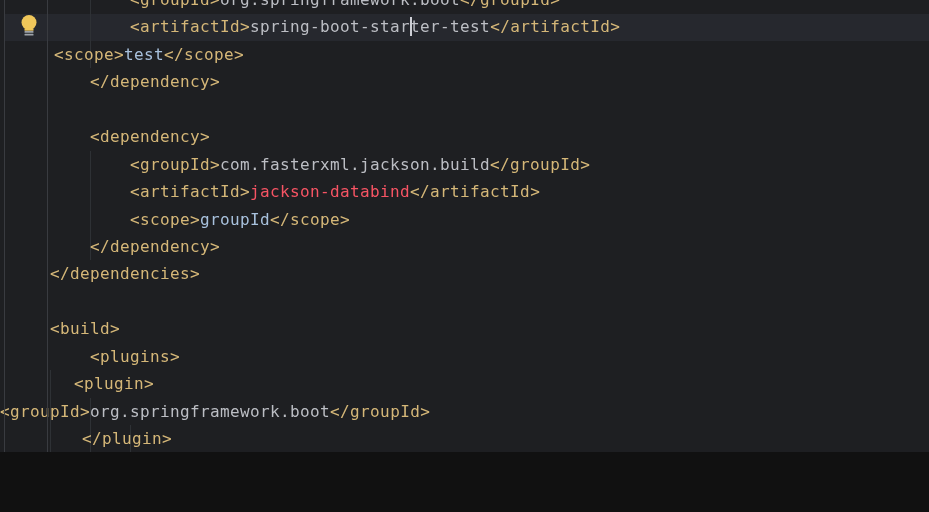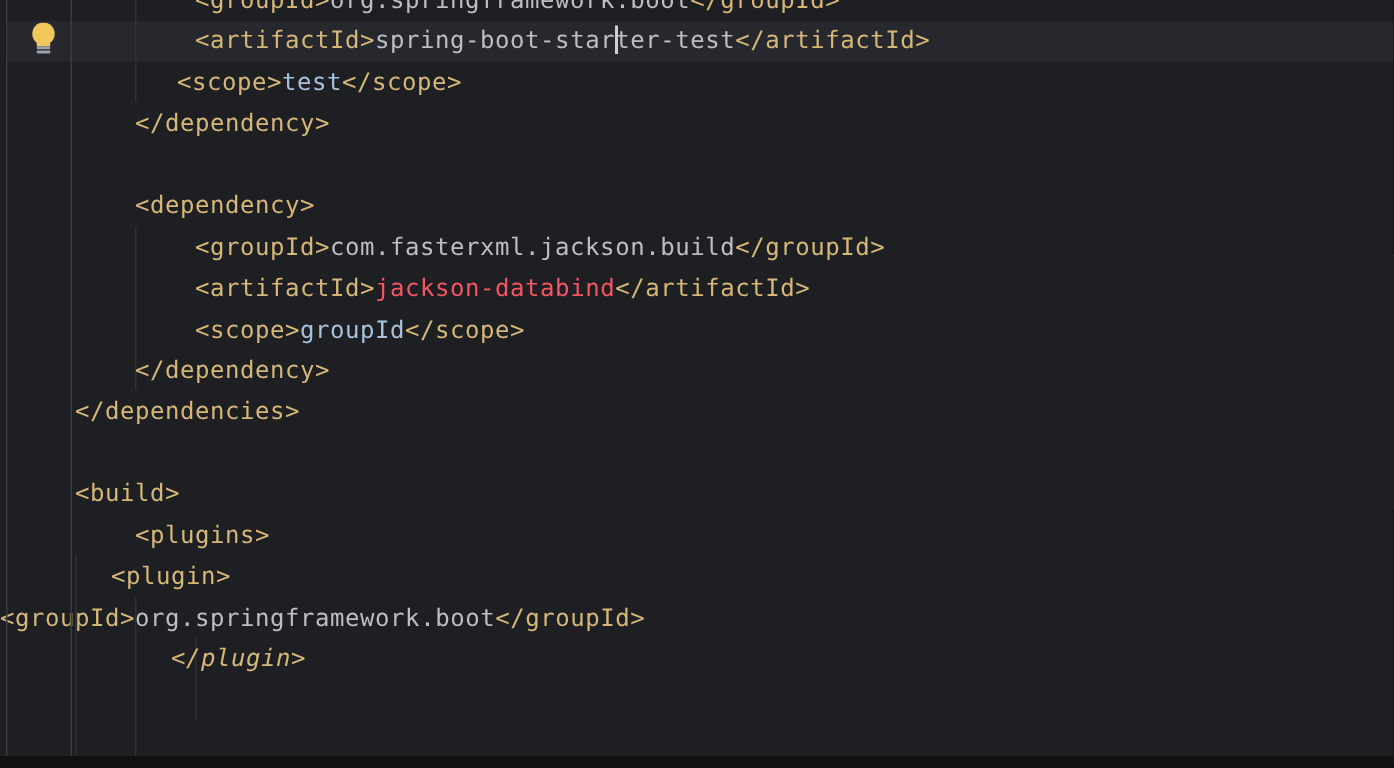--- a/index.html
+++ b/index.html
@@ -1,18 +1,18 @@
 <!DOCTYPE html>
 <html><head>
 <meta charset="utf-8">
 <style>
   html,body{margin:0;padding:0;background:#111;}
   .screen{
     position:relative;
-    width:929px;height:504px;
+    width:929px;height:452px;
     overflow:hidden;
     background:var(--bg,#1e1f22);
     font-family:"DejaVu Sans Mono", monospace;
   }
   
   .current-line-highlight{
     position:absolute;left:5px;right:0;
     top:13.5px;height:27.45px;
     background:var(--current-line,#26282e);
     z-index:1;
@@ -73,30 +73,30 @@
       <circle cx="8" cy="7.5" r="7.5" fill="#f0c75a"></circle>
       <rect x="3.5" y="13.5" width="9" height="2.2" fill="#f0c75a"></rect>
       <rect x="3.5" y="15.9" width="9" height="1.9" rx="0.5" fill="#9da2a8"></rect>
       <rect x="3.5" y="18.7" width="9" height="1.9" rx="0.5" fill="#9da2a8"></rect>
     </svg>
   </div>
 
   <div class="code-lines" id="code-lines">
       <div class="code-line"><span style="padding-left: 130px;"><span class="seg-tag">&lt;groupId&gt;</span><span class="seg-text">org.springframework.boot</span><span class="seg-tag">&lt;/groupId&gt;</span></span></div>
       <div class="code-line"><span style="padding-left: 130px;"><span class="seg-tag">&lt;artifactId&gt;</span><span class="seg-text">spring-boot-starter-test</span><span class="seg-tag">&lt;/artifactId&gt;</span></span><div class="caret" style="left: 410px;"></div></div>
-      <div class="code-line"><span style="padding-left: 118px;"><span class="seg-tag">&lt;scope&gt;</span><span class="seg-value">test</span><span class="seg-tag">&lt;/scope&gt;</span></span></div>
+      <div class="code-line"><span style="padding-left: 54px;"><span class="seg-tag">&lt;scope&gt;</span><span class="seg-value">test</span><span class="seg-tag">&lt;/scope&gt;</span></span></div>
       <div class="code-line"><span style="padding-left: 90px;"><span class="seg-tag">&lt;/dependency&gt;</span></span></div>
       <div class="code-line"><span style="padding-left: 50px;"></span></div>
       <div class="code-line"><span style="padding-left: 90px;"><span class="seg-tag">&lt;dependency&gt;</span></span></div>
       <div class="code-line"><span style="padding-left: 130px;"><span class="seg-tag">&lt;groupId&gt;</span><span class="seg-text">com.fasterxml.jackson.build</span><span class="seg-tag">&lt;/groupId&gt;</span></span></div>
       <div class="code-line"><span style="padding-left: 130px;"><span class="seg-tag">&lt;artifactId&gt;</span><span class="seg-error">jackson-databind</span><span class="seg-tag">&lt;/artifactId&gt;</span></span></div>
       <div class="code-line"><span style="padding-left: 130px;"><span class="seg-tag">&lt;scope&gt;</span><span class="seg-value">groupId</span><span class="seg-tag">&lt;/scope&gt;</span></span></div>
       <div class="code-line"><span style="padding-left: 90px;"><span class="seg-tag">&lt;/dependency&gt;</span></span></div>
       <div class="code-line"><span style="padding-left: 50px;"><span class="seg-tag">&lt;/dependencies&gt;</span></span></div>
       <div class="code-line"><span style="padding-left: 50px;"></span></div>
       <div class="code-line"><span style="padding-left: 50px;"><span class="seg-tag">&lt;build&gt;</span></span></div>
       <div class="code-line"><span style="padding-left: 90px;"><span class="seg-tag">&lt;plugins&gt;</span></span></div>
       <div class="code-line"><span style="padding-left: 74px;"><span class="seg-tag">&lt;plugin&gt;</span></span></div>
       <div class="code-line"><span style=""><span class="seg-tag">&lt;groupId&gt;</span><span class="seg-text">org.springframework.boot</span><span class="seg-tag">&lt;/groupId&gt;</span></span></div>
-      <div class="code-line"><span style="padding-left: 114px; font-style: italic;"><span class="seg-tag">&lt;/plugin&gt;</span></span></div>
+      <div class="code-line"><span style="padding-left: 82px;"><span class="seg-tag">&lt;/plugin&gt;</span></span></div>
     </div>
 
 </div>
 
 </body></html>

